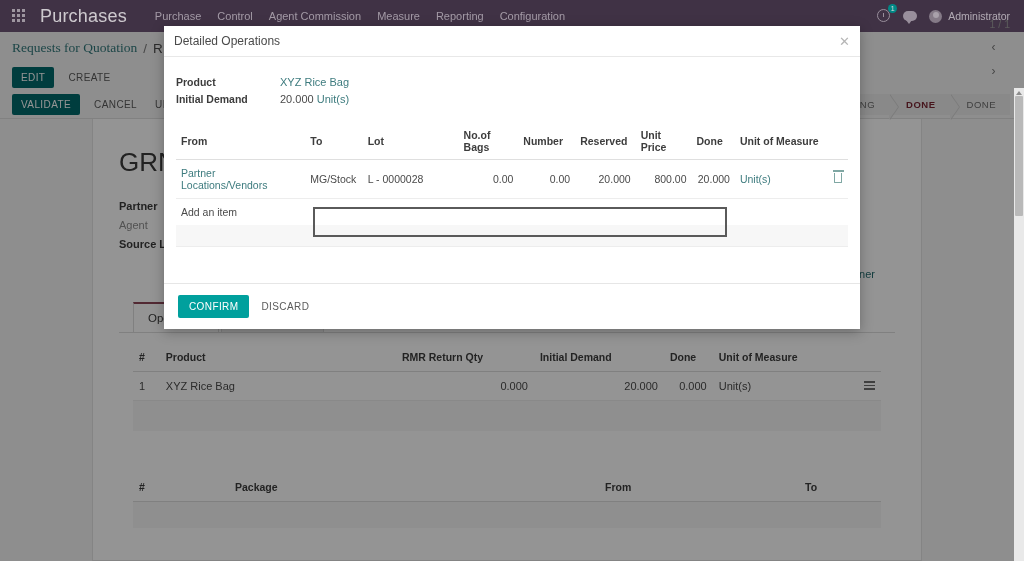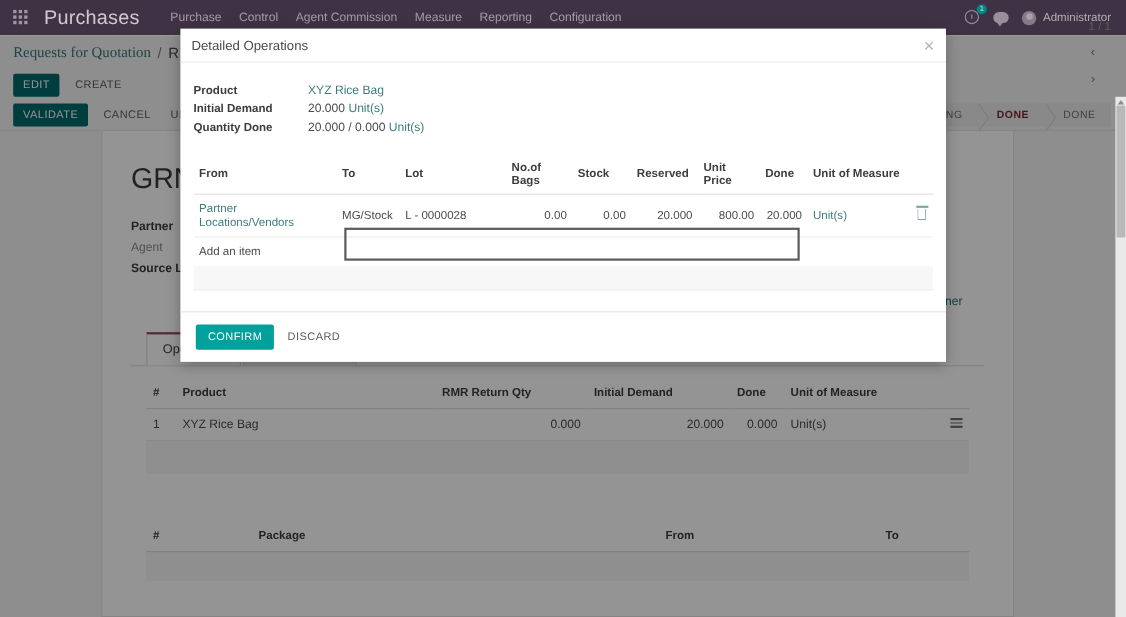--- a/index.html
+++ b/index.html
@@ -357,37 +357,30 @@
           <span class="m-flabel">Product</span>
           <span class="m-fval">XYZ Rice Bag</span>
         </div>
         <div class="m-frow">
           <span class="m-flabel">Initial Demand</span>
           <span class="m-fval">
             <span class="dark">20.000</span>
             <span>Unit(s)</span>
           </span>
         </div>
-        <div class="m-frow">
-          <span class="m-flabel">Quantity Done</span>
-          <span class="m-fval">
-            <span class="dark">20.000 / 0.000</span>
-            <span>Unit(s)</span>
-          </span>
-        </div>
       </div>
 
       <table class="m-tbl">
         <thead>
           <tr>
             <th style="width:144px">From</th>
             <th style="width:58px">To</th>
             <th style="width:116px">Lot</th>
             <th class="num" style="width:70px">No.of Bags</th>
-            <th class="num" style="width:60px">Stock</th>
+            <th class="num" style="width:60px">Number</th>
             <th class="num" style="width:62px">Reserved</th>
             <th class="num" style="width:62px">Unit Price</th>
             <th class="num" style="width:44px">Done</th>
             <th style="width:110px">Unit of Measure</th>
             <th style="width:22px"></th>
           </tr>
         </thead>
         <tbody>
           <tr>
             <td class="link">Partner Locations/Vendors</td>

